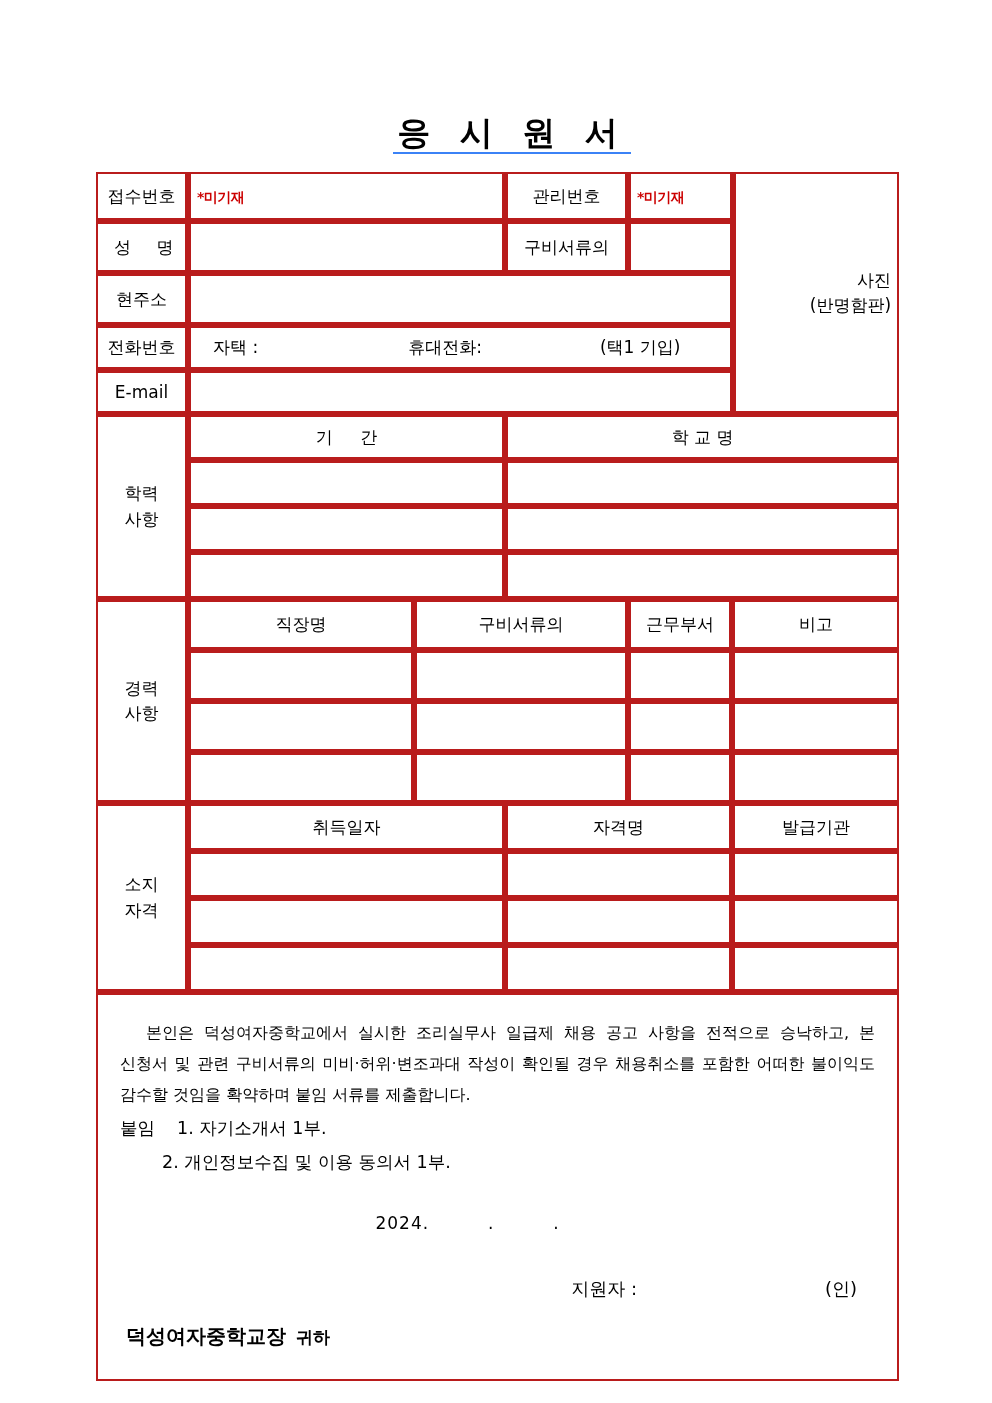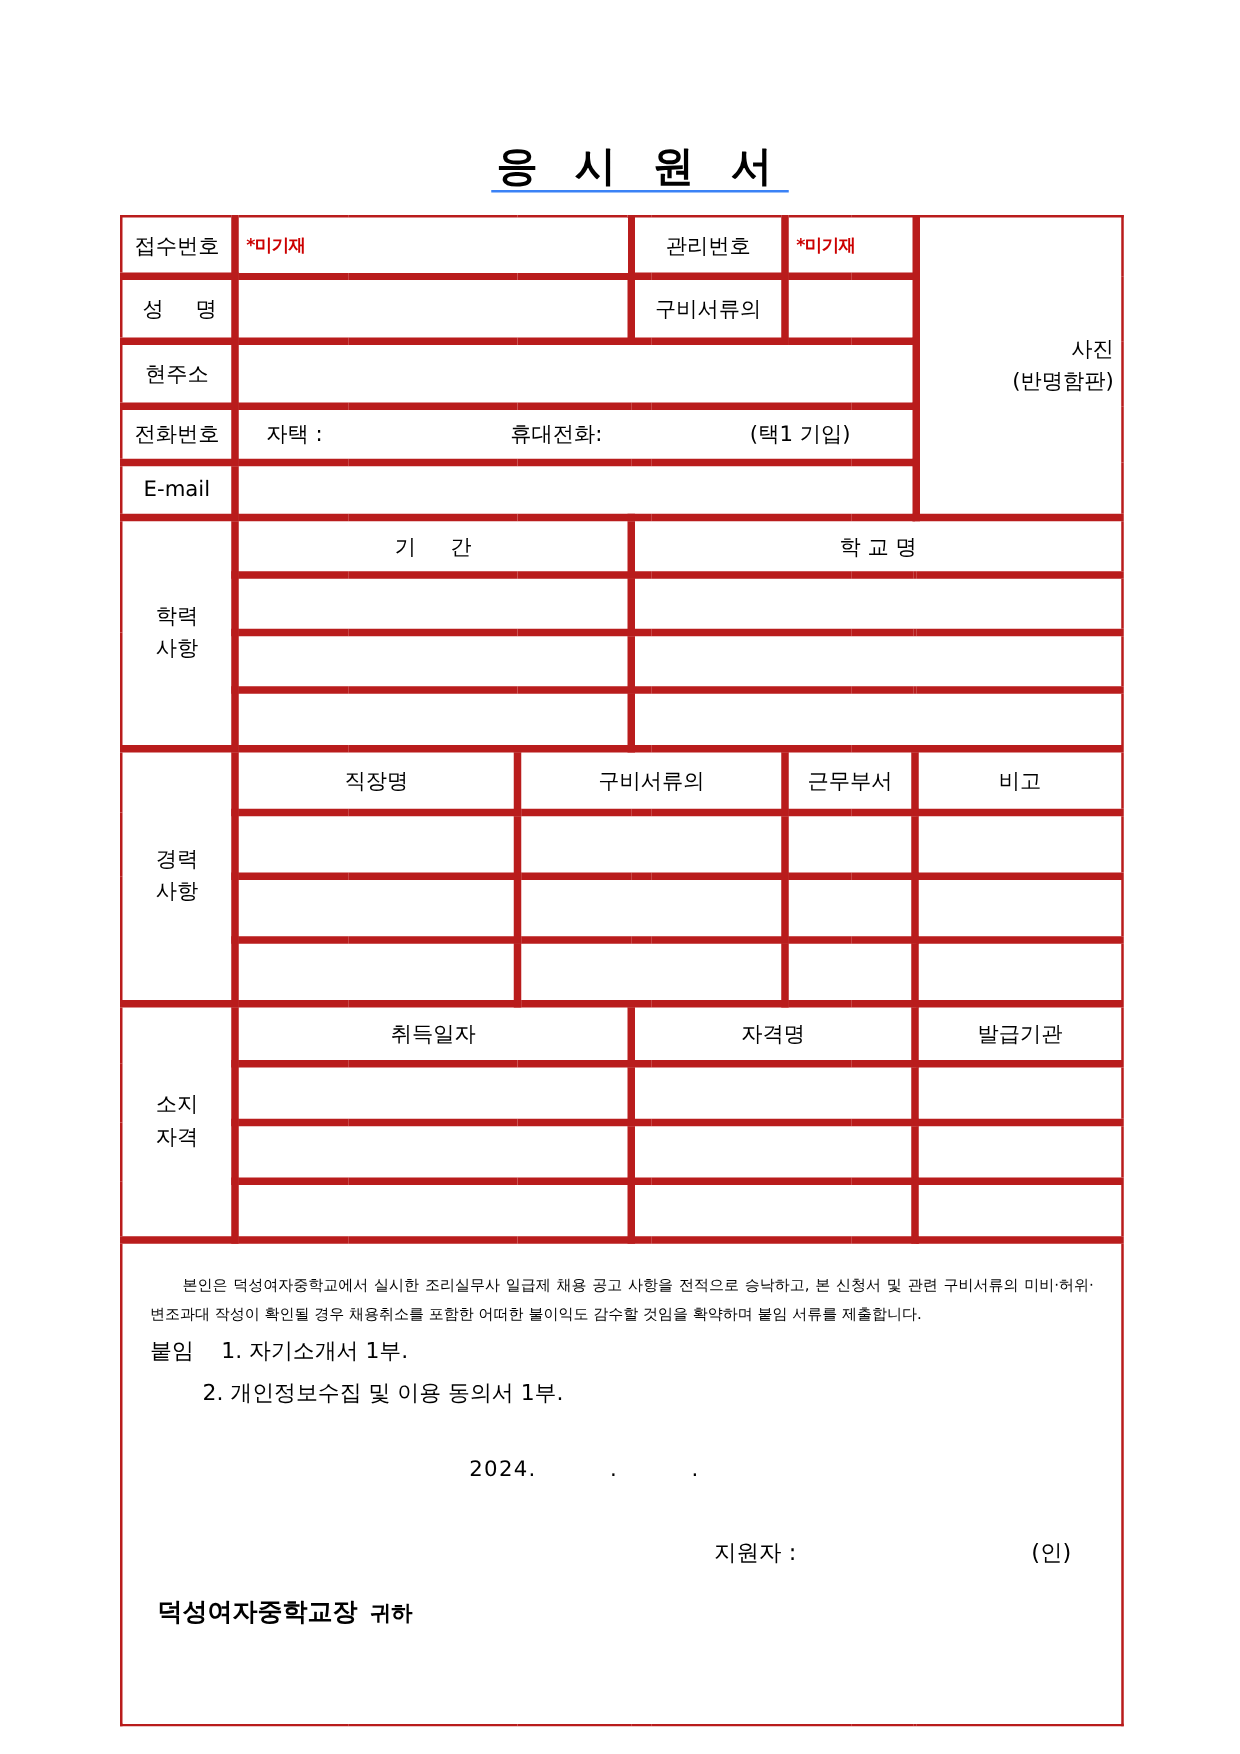--- a/index.html
+++ b/index.html
@@ -126,21 +126,21 @@
     position: relative;
   }
   .decl-inner {
     position: relative;
     width: 100%;
     height: 384px;
     box-sizing: border-box;
     padding: 22px 22px 0 22px;
   }
   .decl-p {
-    font-size: 12px;
+    font-size: 16px;
     line-height: 1.95;
     text-align: justify;
     text-indent: 26px;
     word-break: keep-all;
     margin: 0;
   }
   .attach-line {
     font-size: 17.5px;
     line-height: 1.95;
     margin: 0;

